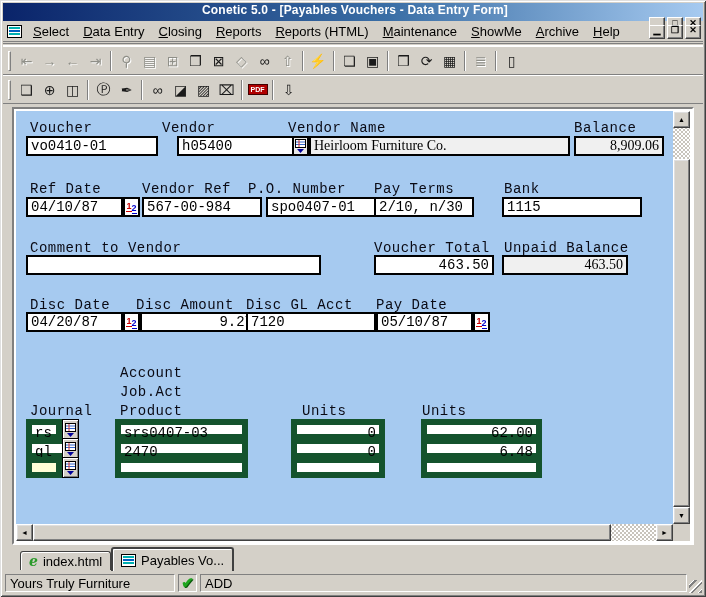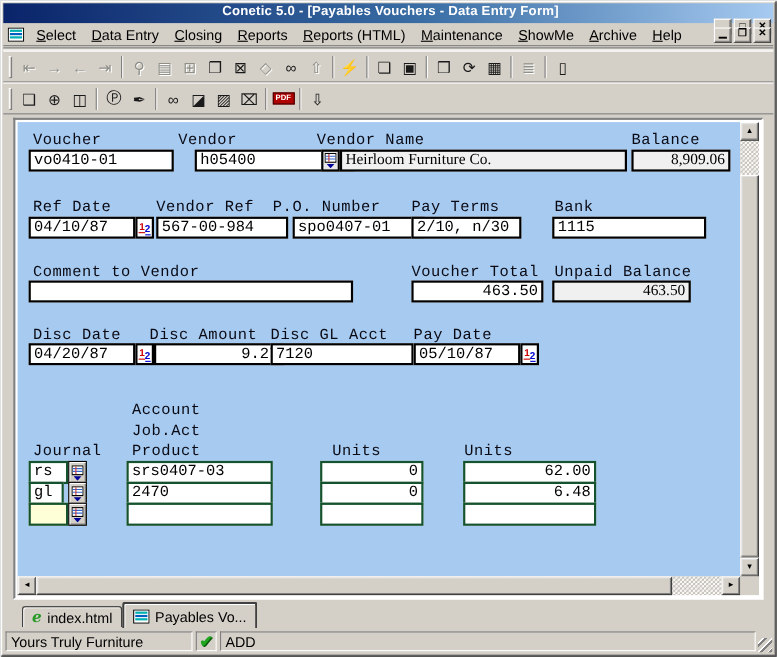--- a/index.html
+++ b/index.html
@@ -58,21 +58,21 @@
     font-size:14px; line-height:16px; padding:0 3px; white-space:nowrap; overflow:hidden; }
   .ro  { background:#F0F0F0;font-family:Liberation Serif, serif; }
   .num { text-align:right; }
   .mbtn { position:absolute; width:17px; height:20px; border:2px solid #000;
     background:#E8E8E8; display:flex; align-items:center; justify-content:center; }
   .dpi { display:flex; font-size:9px; font-weight:bold; line-height:1;
     font-family:"Liberation Sans",sans-serif; }
   .dpi .d1 { color:#c00; border-bottom:1px solid #c00; }
   .dpi .d2 { color:#00c; border-bottom:1px solid #00c; transform:translateY(2px); }
 
-  .jcell { position:absolute; height:21px; border:2px solid #14532d; background:#fff;
+  .jcell { position:absolute; height:21px; border:6px solid #14532d; background:#fff;
     font-size:14px; line-height:16px; padding:0 3px; }
   .jbtn { position:absolute; width:17px; height:21px; border:1px solid #000;
     background:#D4D0C8; box-shadow:inset 1px 1px 0 #fff, inset -1px -1px 0 #808080;
     display:flex; align-items:center; justify-content:center; }
   .focuscell { background:#FFFFD7; }
 
   
   .checker { background-color:#c8c4bc;
     background-image:linear-gradient(45deg,#fff 25%,transparent 25%,transparent 75%,#fff 75%),
                      linear-gradient(45deg,#fff 25%,transparent 25%,transparent 75%,#fff 75%);
@@ -291,21 +291,21 @@
       </div>
 
       <span class="lbl" style="left:104px;top:254px">Account</span>
       <span class="lbl" style="left:104px;top:273px">Job.Act</span>
       <span class="lbl" style="left:14px;top:292px">Journal</span>
       <span class="lbl" style="left:104px;top:292px">Product</span>
       <span class="lbl" style="left:286px;top:292px">Units</span>
       <span class="lbl" style="left:406px;top:292px">Units</span>
 
       <div class="jcell" style="left:10px;top:308px;width:36px">rs</div>
-      <div class="jcell" style="left:10px;top:327px;width:32px">gl</div>
+      <div class="jcell" style="left:10px;top:327px;width:52px">gl</div>
       <div class="jcell focuscell" style="left:10px;top:346px;width:36px"></div>
       <div class="jbtn" style="left:46px;top:308px">
         <svg width="11" height="14" viewBox="0 0 11 14">
             <rect x="0.5" y="0.5" width="10" height="8" fill="#fff" stroke="#000"></rect>
             <line x1="1" y1="3" x2="10" y2="3" stroke="#3366cc"></line>
             <line x1="1" y1="5.5" x2="10" y2="5.5" stroke="#3366cc"></line>
             <line x1="4" y1="1" x2="4" y2="8" stroke="#cc3333"></line>
             <path d="M2,10 L9,10 L5.5,14 Z" fill="#000099"></path>
           </svg>
       </div>

